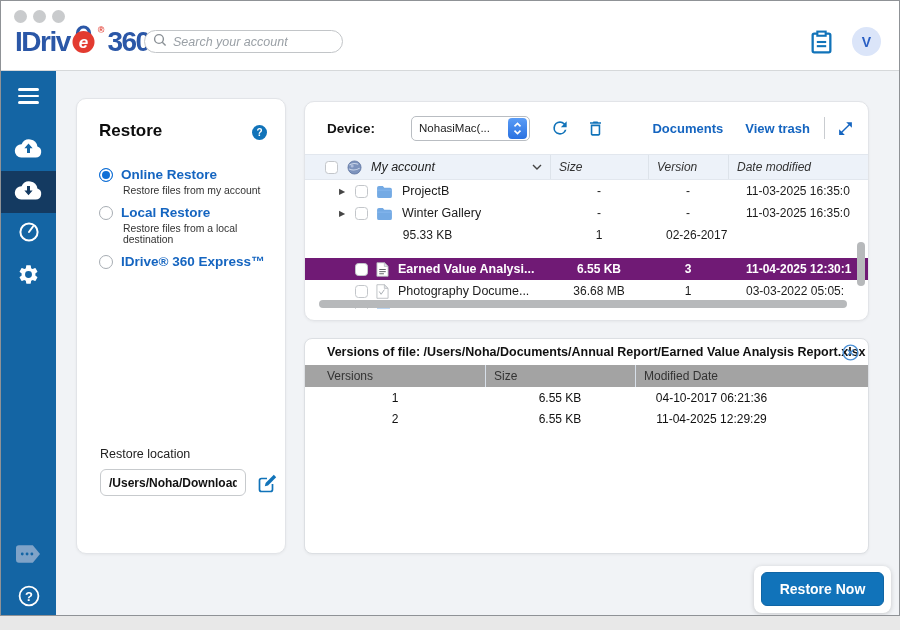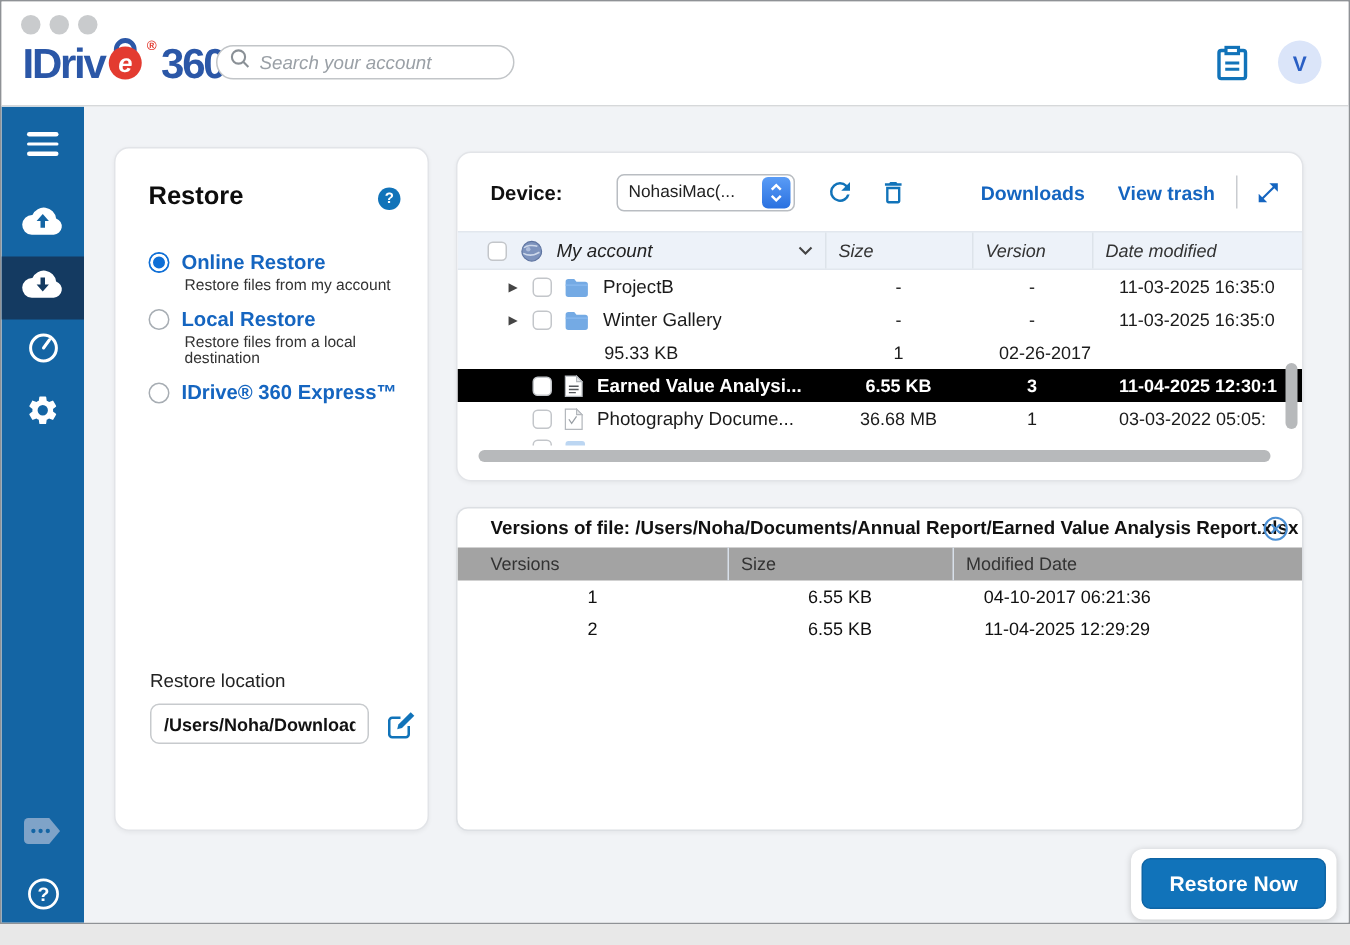--- a/index.html
+++ b/index.html
@@ -69,21 +69,21 @@
   .cbx { width:13px; height:13px; border:1px solid #c3c6ca; border-radius:3.5px; background:#fff; flex:0 0 auto; cursor:pointer; }
   .globe { margin-left:9px; display:flex; }
   .root-name { margin-left:9px; font-size:12.5px; color:#222; }
   .root-chevron { margin-left:auto; margin-right:8px; display:flex; cursor:pointer; }
   .name-cell { display:flex; align-items:center; padding-left:34px; overflow:hidden; }
   .tri { width:16px; font-size:8px; color:#454545; flex:0 0 auto; cursor:pointer; }
   .ficon { margin-left:8px; display:flex; flex:0 0 auto; }
   .fname { margin-left:9px; white-space:nowrap; overflow:hidden; font-size:12.5px; }
   .c-size, .c-ver { text-align:center; }
   .c-date { padding-left:18px; white-space:nowrap; overflow:hidden; }
-  .frow.selrow { background:#000000; color:#fff; font-weight:600; }
+  .frow.selrow { background:#701a75; color:#fff; font-weight:600;margin-top:12px; }
   .frow.selrow .fname { font-weight:600; }
   .partial-row { height:7px; overflow:hidden; display:flex; padding-left:50px; gap:9px; }
   .partial-row .cbx { margin-top:3px; }
   .hscroll { position:absolute; left:14px; top:198px; width:528px; height:8px; border-radius:4px; background:#b7b9bb; cursor:pointer; }
   .vscroll { position:absolute; right:3px; top:140px; width:8px; height:44px; border-radius:4px; background:#b7b9bb; cursor:pointer; }
 
   
   .versions-card { left:248px; top:267px; width:565px; height:216px; border-radius:8px; overflow:hidden; border:1px solid #dcdfe3; }
   .v-title-row { height:26px; display:flex; align-items:center; padding-left:22px; position:relative; }
   .v-title { font-size:12.5px; font-weight:bold; color:#111; white-space:nowrap; overflow:hidden; padding-right:34px; }
@@ -256,21 +256,21 @@
           <svg width="20" height="20" viewBox="0 0 24 24">
               <path d="M17.65 6.35A7.95 7.95 0 0 0 12 4a8 8 0 1 0 7.73 10h-2.08A6 6 0 1 1 12 6c1.66 0 3.14.69 4.22 1.78L13 11h7V4l-2.35 2.35z" fill="#1173b9"></path>
             </svg>
         </span>
         <span class="tb-icon" style="margin-left:16px;">
           <svg width="19" height="19" viewBox="0 0 24 24">
               <path d="M16 9v10H8V9h8m-1.5-6h-5l-1 1H5v2h14V4h-3.5l-1-1zM18 7H6v12c0 1.1.9 2 2 2h8c1.1 0 2-.9 2-2V7z" fill="#1173b9"></path>
             </svg>
         </span>
         <span class="tb-spacer"></span>
-        <span class="tb-link">Downloads</span>
+        <span class="tb-link">Documents</span>
         <span class="tb-link">View trash</span>
         <span class="tb-divider"></span>
         <span class="expand-icon">
           <svg width="17" height="17" viewBox="0 0 24 24">
               <path d="M21 11V3h-8l3.29 3.29-10 10L3 13v8h8l-3.29-3.29 10-10z" fill="#1565c0"></path>
             </svg>
         </span>
       </div>
 
       <div class="frow thead">

